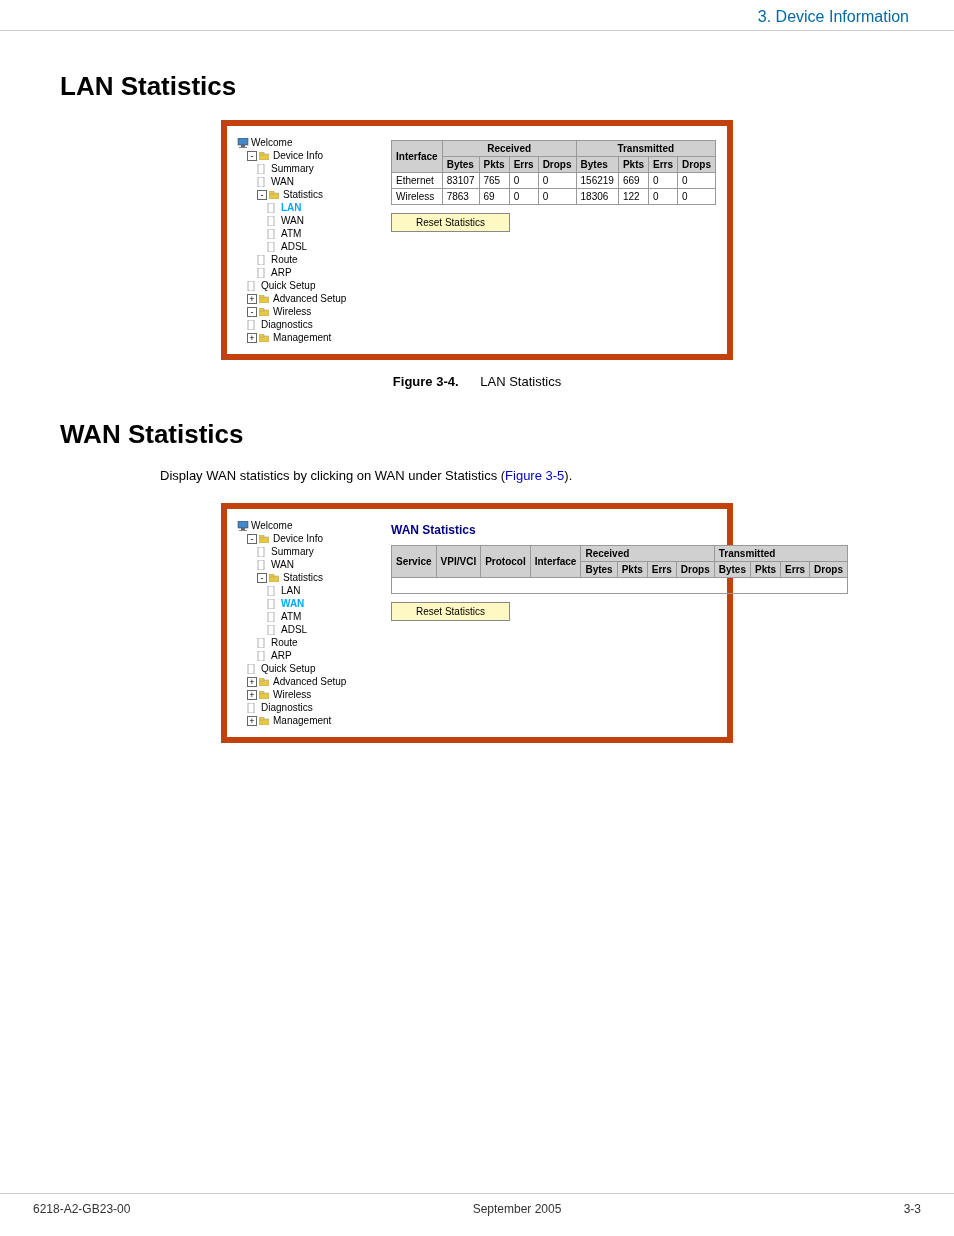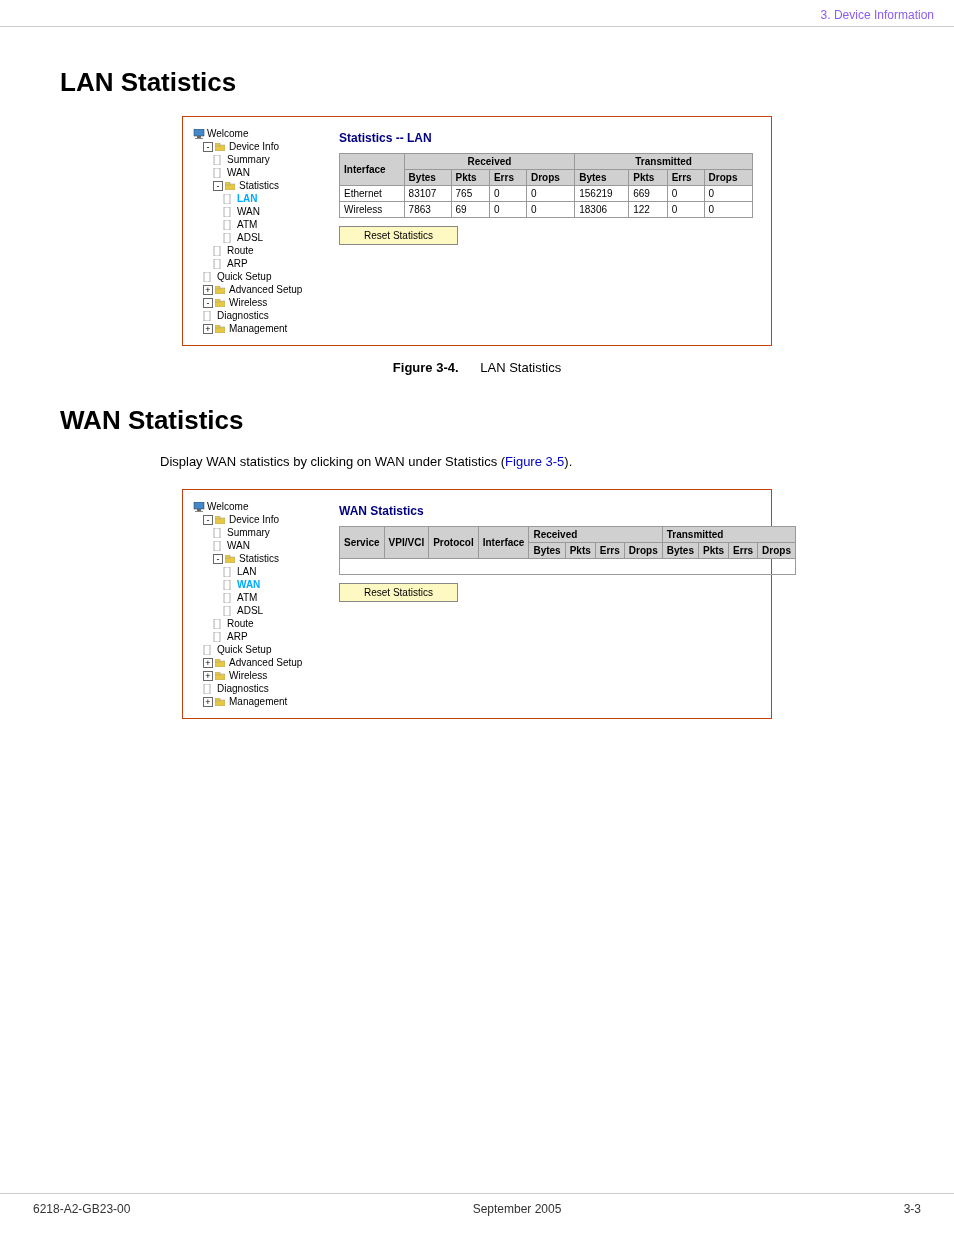--- a/index.html
+++ b/index.html
@@ -9,23 +9,23 @@
       background: #fff;
       color: #000;
       width: 954px;
       min-height: 1236px;
       position: relative;
     }
 
     
     .page-header {
       text-align: right;
-      padding: 8px 20px 4px;
-      font-size: 12px;
-      color: #8b5cf6;
+      padding: 8px 45px 4px;
+      font-size: 16px;
+      color: #0369a1;
       border-bottom: 1px solid #ccc;
     }
 
     
     .main-content {
       padding: 30px 60px 60px 60px;
     }
 
     
     .section-heading {
@@ -42,27 +42,27 @@
       padding-left: 100px;
     }
 
     .section-intro a {
       color: #0000cc;
       text-decoration: none;
     }
 
     
     .screenshot-box {
-      border: 1px solid #c2410c;
+      border: 6px solid #c2410c;
       background: #fff;
       margin: 0 auto 8px auto;
-      width: 590px;
+      width: 512px;
       display: flex;
       padding: 10px;
-      gap: 8px;
+      gap: 16px;
     }
 
     
     .tree {
       width: 130px;
       font-size: 10px;
       flex-shrink: 0;
     }
 
     .tree-item {
@@ -348,21 +348,20 @@
             <svg width="10" height="8">
                 <rect x="0" y="2" width="10" height="6" fill="#e8c840" stroke="#999" stroke-width="0.5"></rect>
                 <rect x="0" y="0" width="5" height="3" fill="#e8c840" stroke="#999" stroke-width="0.5"></rect>
               </svg>
           </span>
           <span class="label">Management</span>
         </div>
       </div>
 
       <div class="content-panel">
-        <div class="panel-title">Statistics -- LAN</div>
         <table class="stats-table">
           <thead>
             <tr>
               <th rowspan="2">Interface</th>
               <th colspan="4" class="group-header">Received</th>
               <th colspan="4" class="group-header">Transmitted</th>
             </tr>
             <tr>
               <th>Bytes</th>
               <th>Pkts</th>

